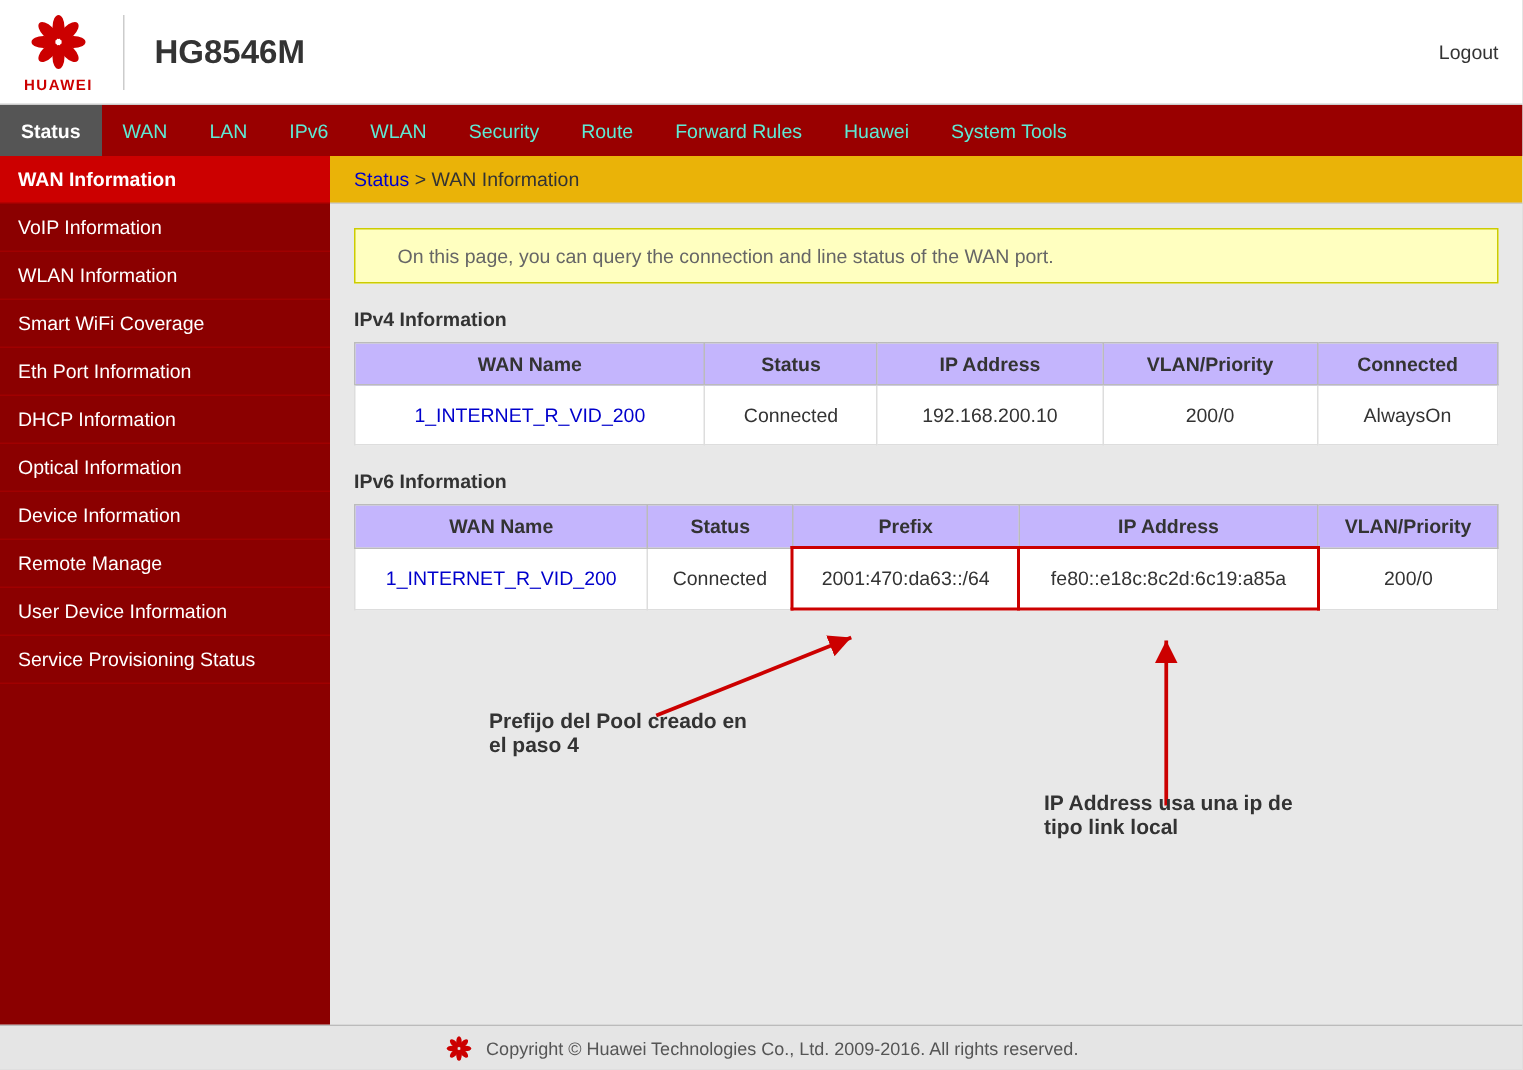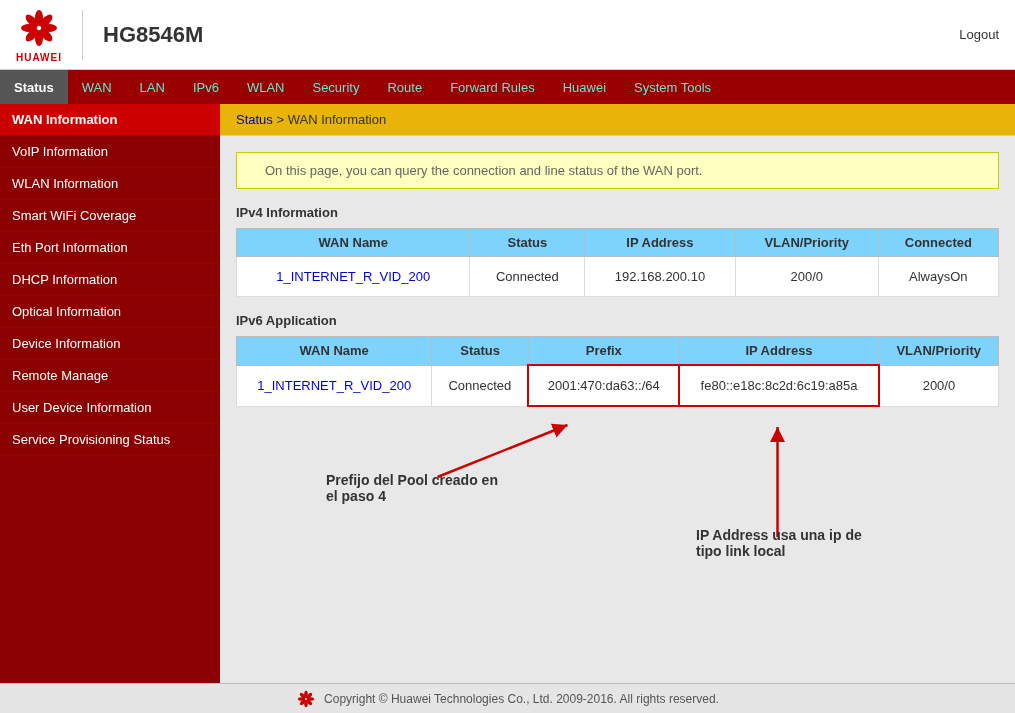--- a/index.html
+++ b/index.html
@@ -32,21 +32,21 @@
     #breadcrumb { padding: 8px 16px; font-size: 13px; color: #333; background: #eab308; border-bottom: 1px solid #ccc; }
     #breadcrumb a { color: #0000cc; text-decoration: none; }
 
     #content { padding: 16px; }
 
     .info-box { background: #ffffc0; border: 1px solid #cccc00; padding: 10px 28px; margin-bottom: 16px; font-size: 13px; color: #666; }
 
     .section-title { font-size: 13px; font-weight: bold; color: #333; margin-bottom: 8px; margin-top: 8px; }
 
     table { border-collapse: collapse; width: 100%; background: white; font-size: 13px; }
-    th { background: #7dd3fc; border: 1px solid #bbb; padding: 6px 12px; text-align: center; font-weight: bold; color: #333; }
+    th { background: #c4b5fd; border: 1px solid #bbb; padding: 6px 12px; text-align: center; font-weight: bold; color: #333; }
     td { border: 1px solid #ddd; padding: 12px 12px; text-align: center; color: #333; }
     td.link { color: #0000cc; }
 
     .highlighted-cell { border: 2px solid #cc0000 !important; }
 
     
     #annotation-area { position: relative; height: 220px; margin-top: 10px; }
 
     
     #arrows-svg { position: absolute; top: 0; left: 0; width: 100%; height: 100%; pointer-events: none; }
@@ -135,21 +135,21 @@
           <tr>
             <td class="link">1_INTERNET_R_VID_200</td>
             <td>Connected</td>
             <td>192.168.200.10</td>
             <td>200/0</td>
             <td>AlwaysOn</td>
           </tr>
         </tbody>
       </table>
 
-      <div class="section-title" style="margin-top:16px;">IPv6 Application</div>
+      <div class="section-title" style="margin-top:16px;">IPv6 Information</div>
       <table>
         <thead>
           <tr>
             <th>WAN Name</th>
             <th>Status</th>
             <th>Prefix</th>
             <th>IP Address</th>
             <th>VLAN/Priority</th>
           </tr>
         </thead>

